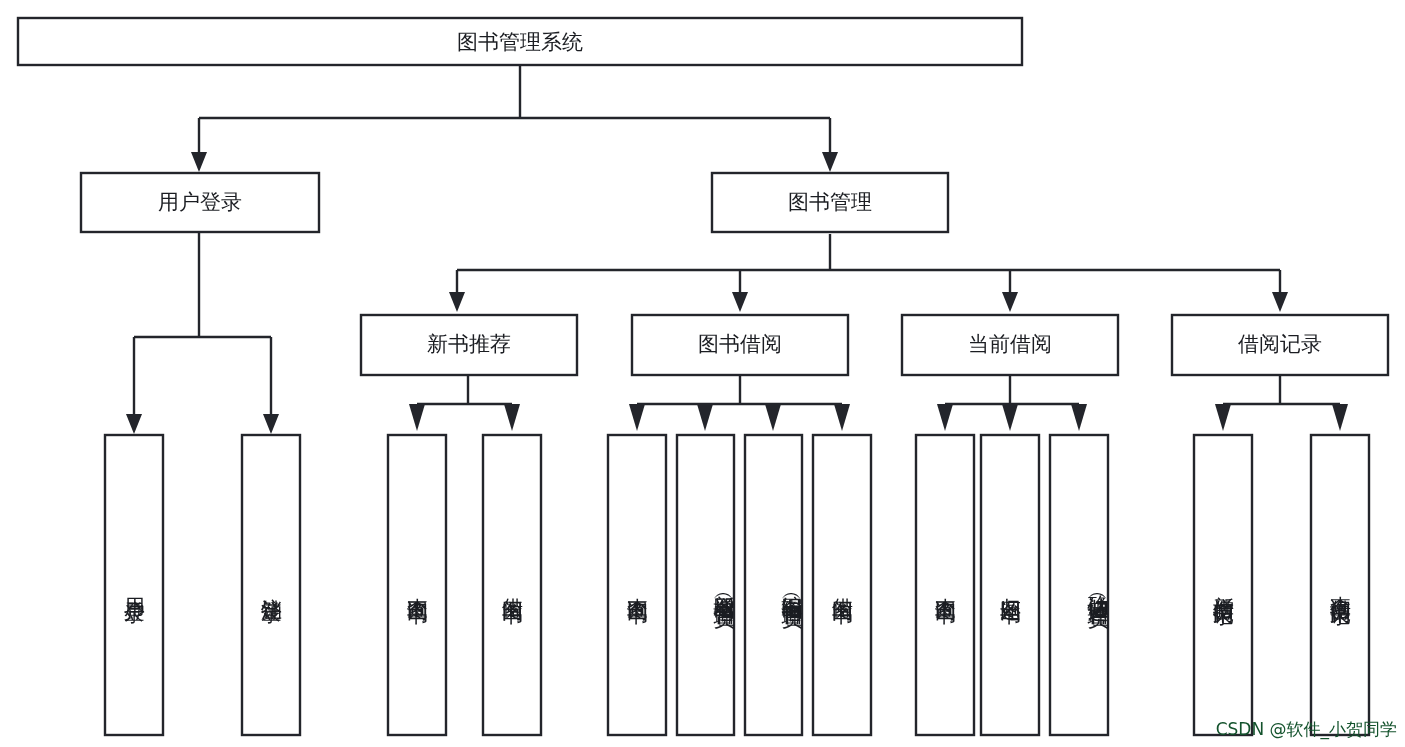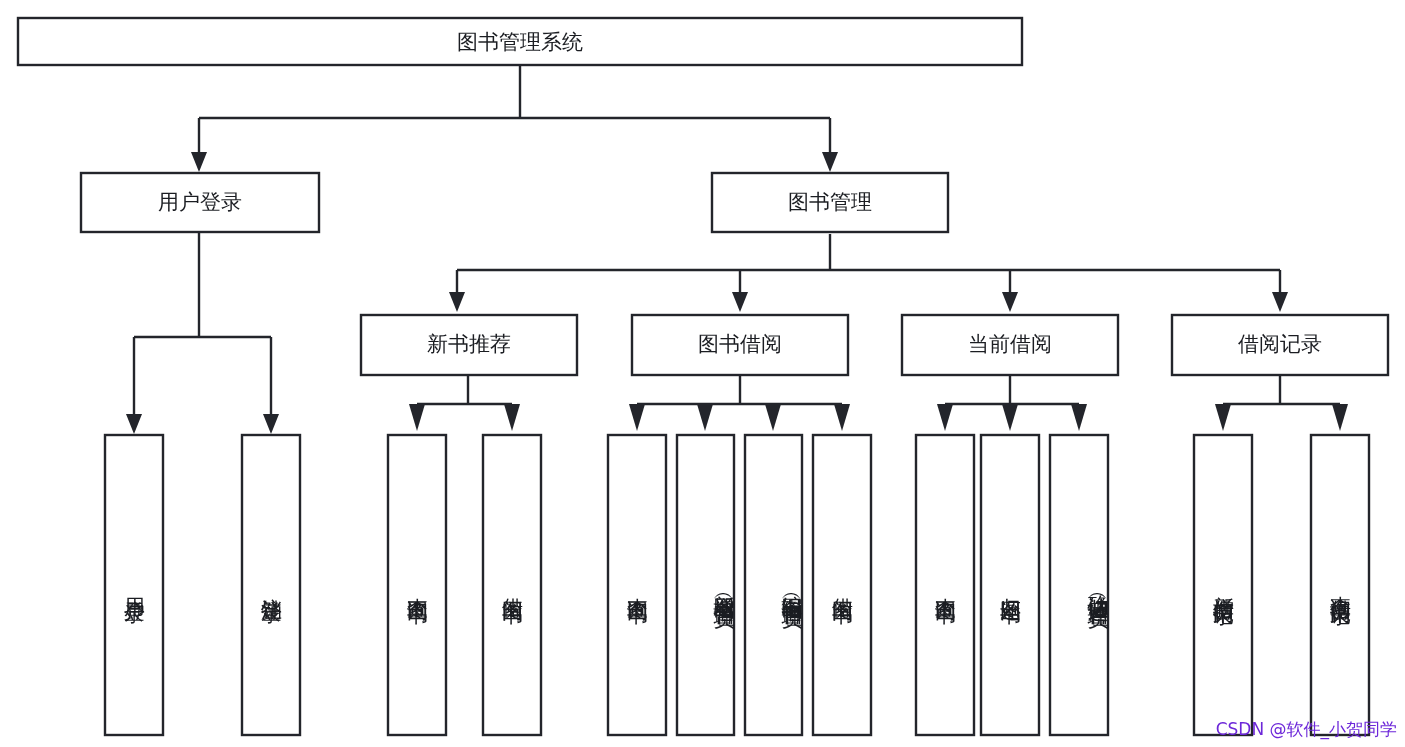--- a/index.html
+++ b/index.html
@@ -66,21 +66,21 @@
   }
   .leaf-label.centered {
     align-items: center;
   }
   .watermark {
     position: absolute;
     right: 8px;
     bottom: 6px;
     font-family: "DejaVu Sans", "Liberation Sans", sans-serif;
     font-size: 17px;
-    color: #6d28d9;
+    color: #14532d;
     white-space: nowrap;
     user-select: none;
   }
 </style>
 </head>
 <body>
 
 <div id="diagram-root">
 
   <svg class="diagram-canvas" viewBox="0 0 1405 747" xmlns="http://www.w3.org/2000/svg">

